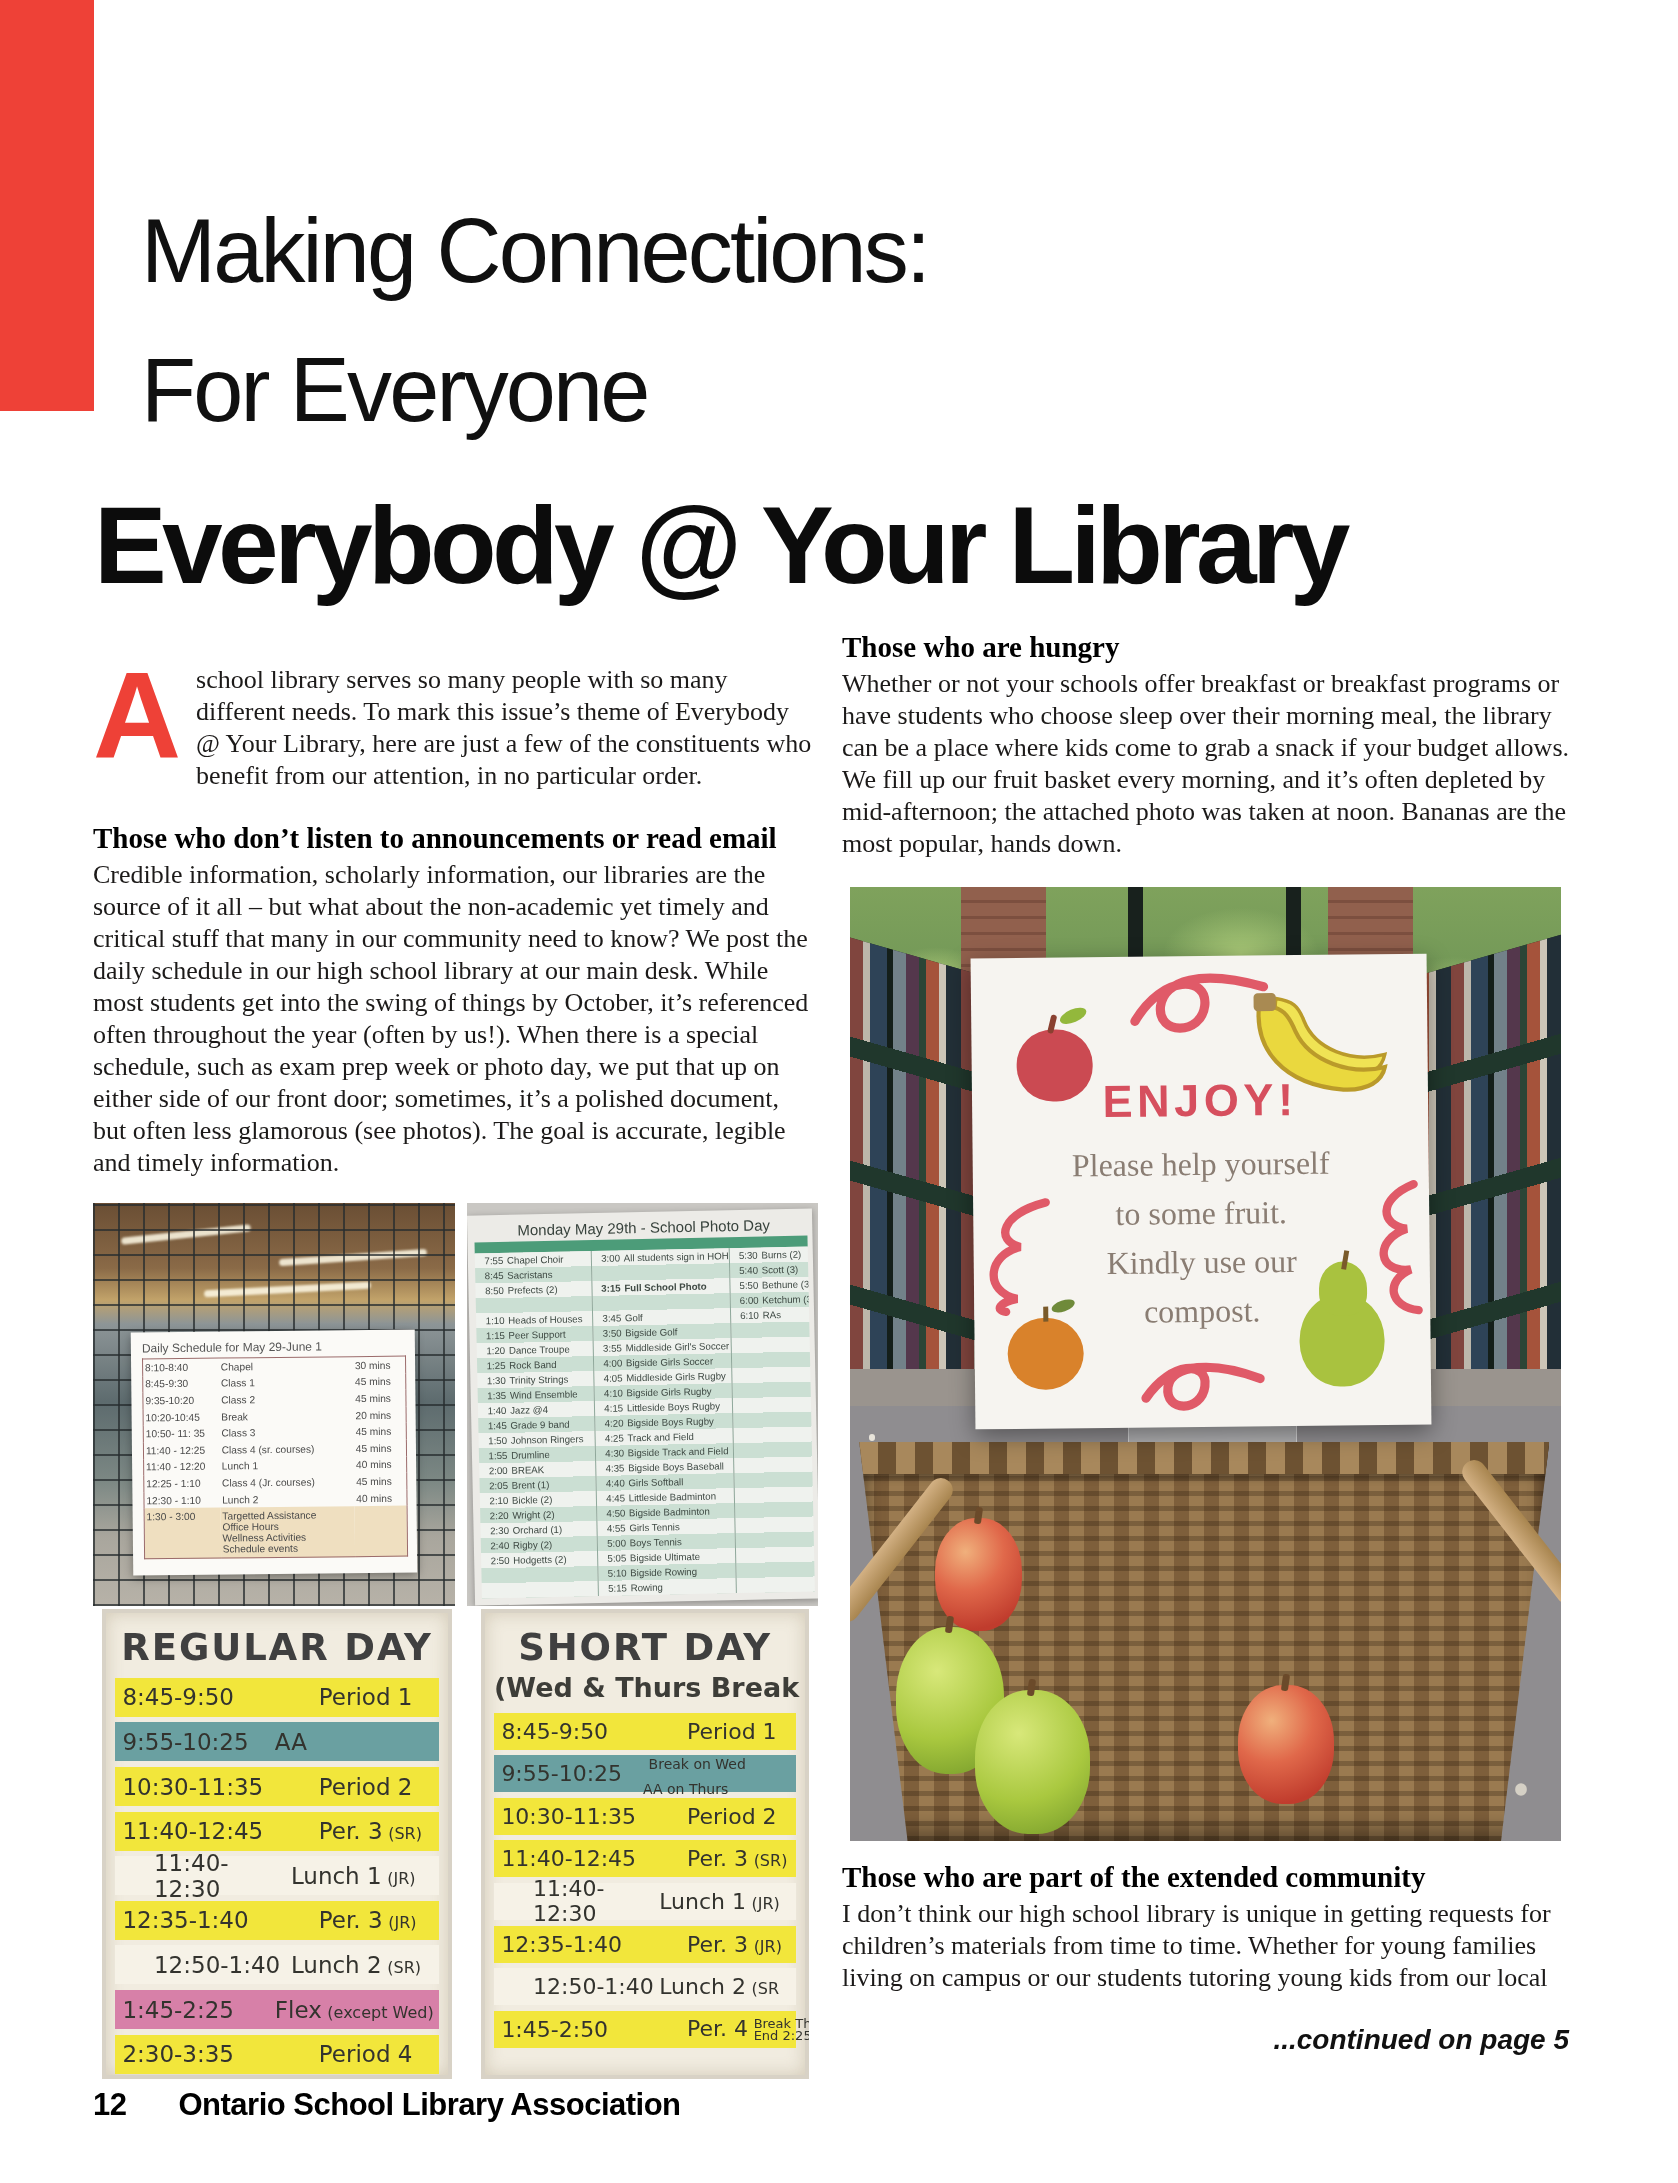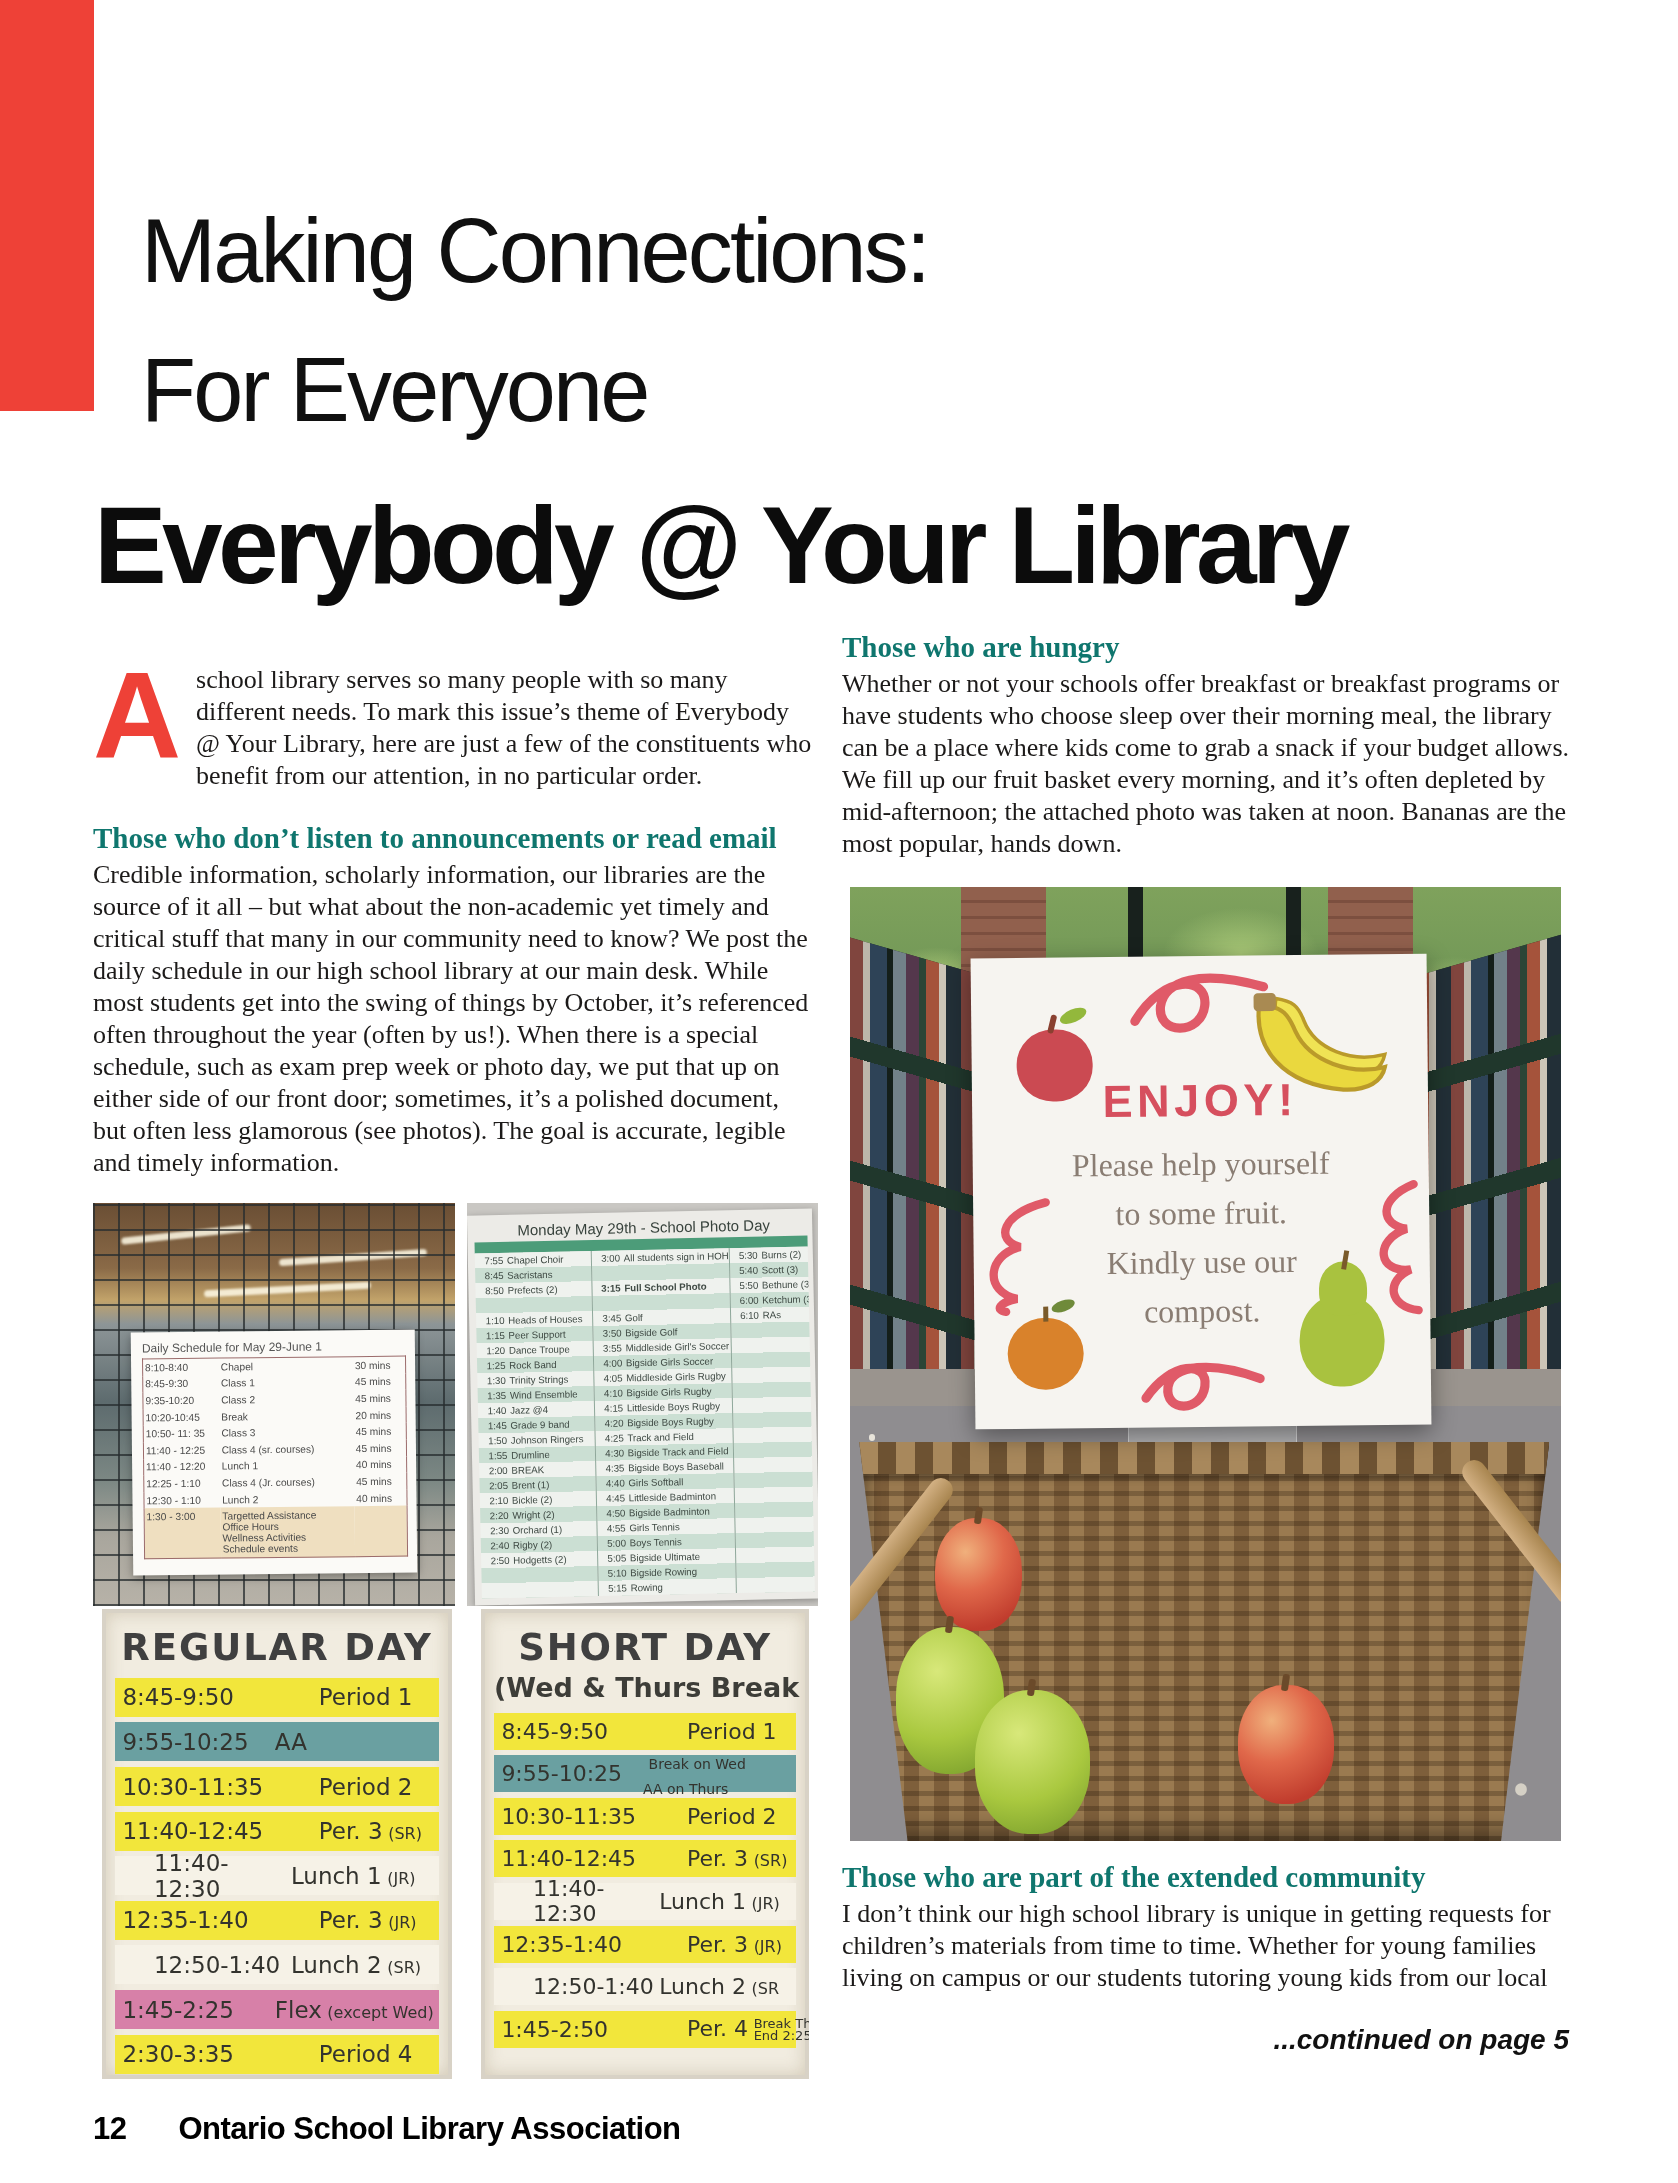--- a/index.html
+++ b/index.html
@@ -11,33 +11,33 @@
   .kicker{position:absolute;left:141px;top:182px;font-family:"Liberation Sans",sans-serif;
           font-weight:400;font-size:90px;line-height:139px;letter-spacing:-2.8px;color:#101010;}
   .main-title{position:absolute;left:94px;top:482px;margin:0;font-family:"Liberation Sans",sans-serif;
           font-weight:900;font-size:109px;letter-spacing:-4.6px;color:#0c0c0c;white-space:nowrap;}
 
   
   .col{position:absolute;font-size:26px;line-height:32px;}
   .col-left{left:93px;top:664px;width:725px;}
   .col-right{left:842px;top:631px;width:727px;}
   .sec-head{font-family:"Liberation Serif",serif;font-weight:700;font-size:29px;line-height:33px;
-            color:#0f766e;margin:0 0 3.7px 0;}
+            color:#000000;margin:0 0 3.7px 0;}
   .bodytext{margin:0;}
   .intro{margin:0 0 30px 0;}
   .dropcap{float:left;font-family:"Liberation Sans",sans-serif;font-weight:900;font-size:122px;
            line-height:93px;color:#EE4137;margin:5.6px 15px 0 0;}
   .col-left .sec-head{margin-top:9.3px;}
   .continued{position:absolute;left:842px;top:2024px;width:727px;text-align:right;
              font-family:"Liberation Sans",sans-serif;font-style:italic;font-weight:700;
              font-size:28px;color:#111;}
   .sec3{position:absolute;left:842px;top:1861px;width:727px;font-size:26px;line-height:32px;}
 
   .footer{position:absolute;left:93px;top:2087px;font-family:"Liberation Sans",sans-serif;
-          font-weight:700;font-size:31px;letter-spacing:-0.5px;color:#000;margin-top:24px;}
+          font-weight:700;font-size:31px;letter-spacing:-0.5px;color:#000;}
   .footer .org{margin-left:52px;}
 
   
   .photo{position:absolute;overflow:hidden;}
   
   .grid-photo{left:93px;top:1203px;width:362px;height:403px;
     background:linear-gradient(180deg,#6a4e34 0px,#8a6a47 65px,#c2a36a 97px,#8d9597 121px,
                #5d6b6e 199px,#7c8884 278px,#a9a69d 334px,#b7b2a8 100%);}
   .grid-photo .lightbar{position:absolute;background:rgba(255,250,230,.85);height:7.4px;border-radius:3.7px;filter:blur(0.9px);}
   .grid-overlay{position:absolute;inset:0;

